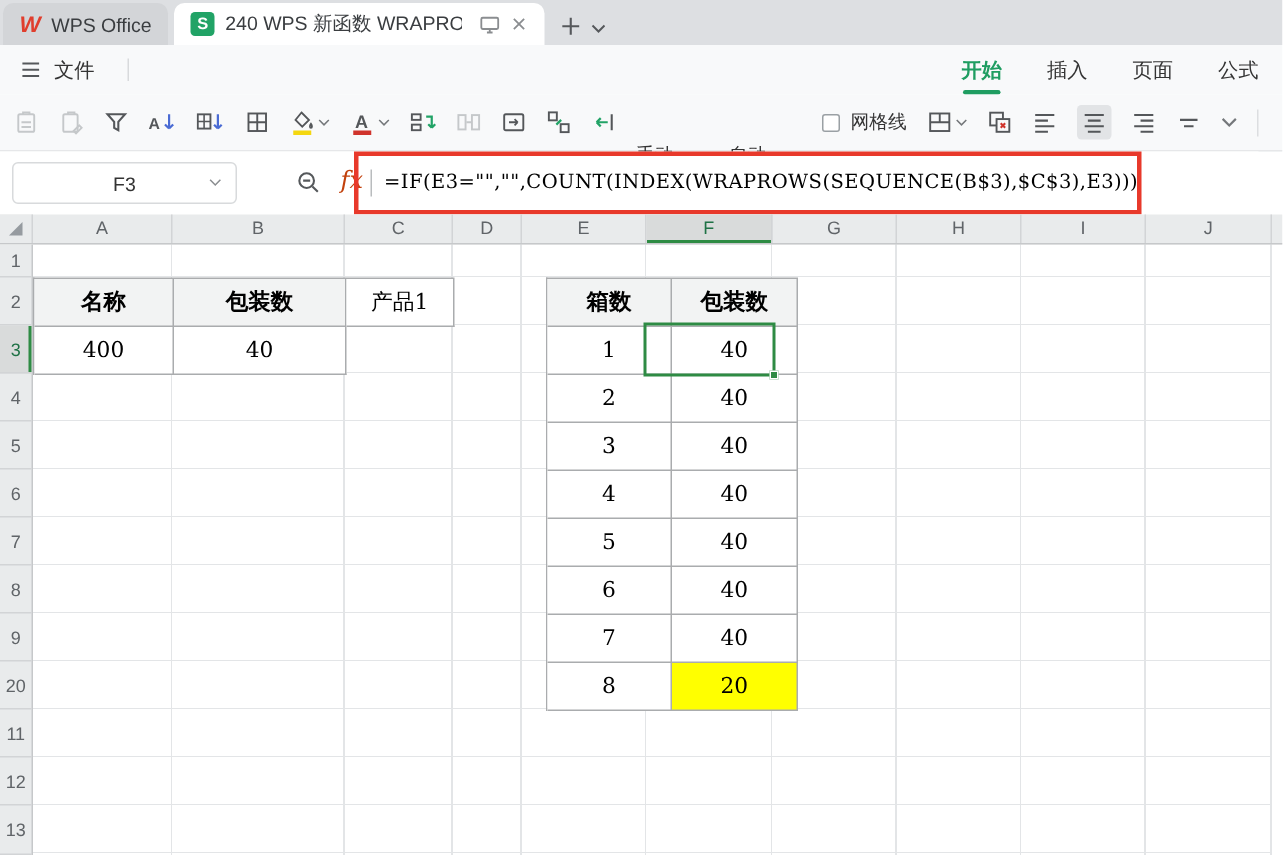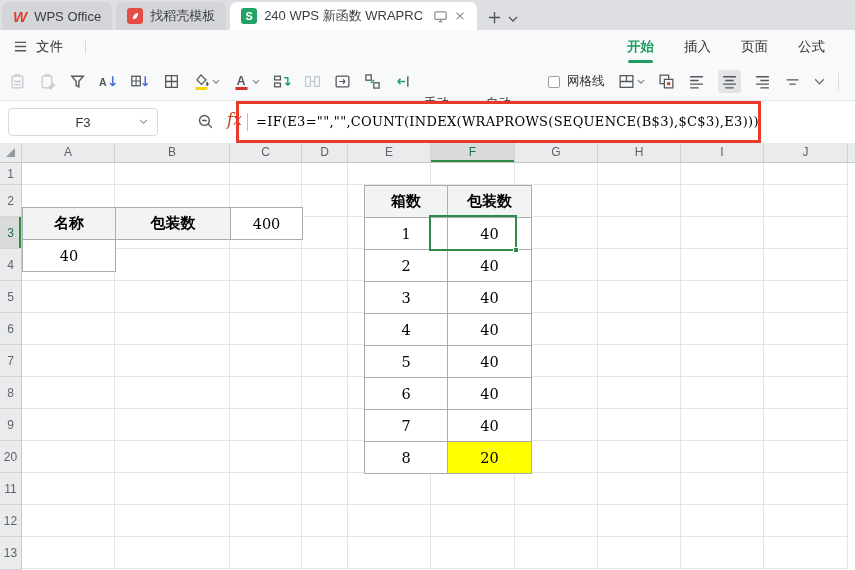--- a/index.html
+++ b/index.html
@@ -24,21 +24,21 @@
   .tab-tools { display:flex; align-items:center; gap:6px; margin-left:4px; }
   .tb-plus { margin-left:10px; margin-bottom:5px; }
   .tb-chev { margin-left:6px; margin-bottom:7px; }
   svg.ic { display:block; }
 
   
   .menubar { position:absolute; top:30px; left:0; width:855px; height:33px; background:#f8f9fa;
              display:flex; align-items:center; font-size:13.5px; color:#333; }
   .mb-left { display:flex; align-items:center; gap:8px; padding-left:13px; }
   .mb-div { width:1px; height:15px; background:#d8dadc; margin-left:14px; }
-  .mb-right { margin-left:auto; display:flex; align-items:center; gap:30px; padding-right:30px; }
+  .mb-right { margin-left:auto; display:flex; align-items:center; gap:30px; padding-right:16px; }
   .m-item { position:relative; cursor:default; }
   .m-item.m-active { color:#1f9d61; font-weight:bold; }
   .m-item.m-active::after { content:""; position:absolute; left:1px; right:1px; bottom:-7px;
                             height:3px; border-radius:2px; background:#1f9d61; }
 
   
   .toolbar { position:absolute; top:63px; left:0; width:855px; height:38px; background:#f8f9fa;
              border-bottom:1px solid #e6e7e9; display:flex; align-items:center; gap:13px;
              padding-left:9px; font-size:12.5px; color:#333; }
   .tool { display:flex; align-items:center; gap:2px; }
@@ -96,45 +96,37 @@
         transparent 659px 741px, #e3e5e7 741px 742px,
         transparent 742px 825px, #e3e5e7 825px 826px,
         transparent 826px); }
 
   .dtable { position:absolute; z-index:2; display:grid; border-top:1px solid #aaacae;
             border-left:1px solid #aaacae; font-family:"DejaVu Serif", serif; }
   .t-cell { border-right:1px solid #aaacae; border-bottom:1px solid #aaacae; background:#fff;
             display:flex; align-items:center; justify-content:center; font-size:14.5px; color:#000; }
   .t-hd { font-weight:bold; font-size:15px; background:#f2f3f3; }
   .hl-yellow { background:#ffff00; }
-  #table1 { left:22px; top:42px; grid-template-columns:93px 115px 72px; grid-auto-rows:32px;margin-top:22px; }
+  #table1 { left:22px; top:42px; grid-template-columns:93px 115px 72px; grid-auto-rows:32px; }
   #table2 { left:364px; top:42px; grid-template-columns:83px 84px; grid-auto-rows:32px; }
 
   .active-cell { position:absolute; left:429px; top:72px; width:88px; height:36px;
                  border:2px solid #2e8b44; z-index:5; }
   .fill-handle { position:absolute; right:-4px; bottom:-4px; width:6px; height:6px;
                  background:#2e8b44; border:1px solid #fff; }
 </style>
 </head>
 <body>
 
 <div id="app">
 
   <div class="tabbar">
     <div class="tab inactive">
       <span class="app-logo-w">W</span>
       <span class="tab-title">WPS Office</span>
-    </div>
-    <div class="tab inactive">
-      <span class="sq-icon sq-red">
-        <svg class="ic" width="11" height="11" viewBox="0 0 16 16">
-            <path d="M4 12c0-6 4-9 8-9-1 7-4 9-8 9z" fill="#fff"></path>
-          </svg>
-      </span>
-      <span class="tab-title">找稻壳模板</span>
     </div>
     <div class="tab active">
       <span class="sq-icon sq-green">S</span>
       <span class="tab-title">240 WPS 新函数 WRAPROW</span>
       <span class="tab-tools">
         <span>
           <svg class="ic" width="15" height="15" viewBox="0 0 16 16" fill="none" stroke="#8a8d90" stroke-width="1.3">
               <rect x="2" y="3" width="12" height="8" rx="1"></rect>
               <path d="M6 13.5h4M8 11v2.5"></path>
             </svg>
@@ -391,20 +383,21 @@
       <div class="rh" style="top:246px;height:32px">9</div>
       <div class="rh" style="top:278px;height:32px">20</div>
       <div class="rh" style="top:310px;height:32px">11</div>
       <div class="rh" style="top:342px;height:32px">12</div>
       <div class="rh" style="top:374px;height:33px">13</div>
     </div>
 
     <div class="dtable" id="table1">
       <div class="t-cell t-hd">名称</div>
       <div class="t-cell t-hd">包装数</div>
+      <div class="t-cell">产品1</div>
       <div class="t-cell">400</div>
       <div class="t-cell">40</div>
     </div>
 
     <div class="dtable" id="table2">
       <div class="t-cell t-hd">箱数</div>
       <div class="t-cell t-hd">包装数</div>
       <div class="t-cell">1</div>
       <div class="t-cell">40</div>
       <div class="t-cell">2</div>

